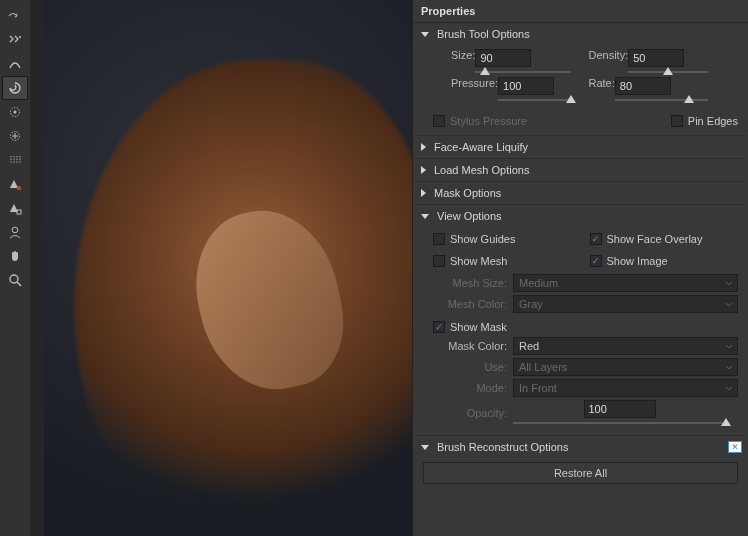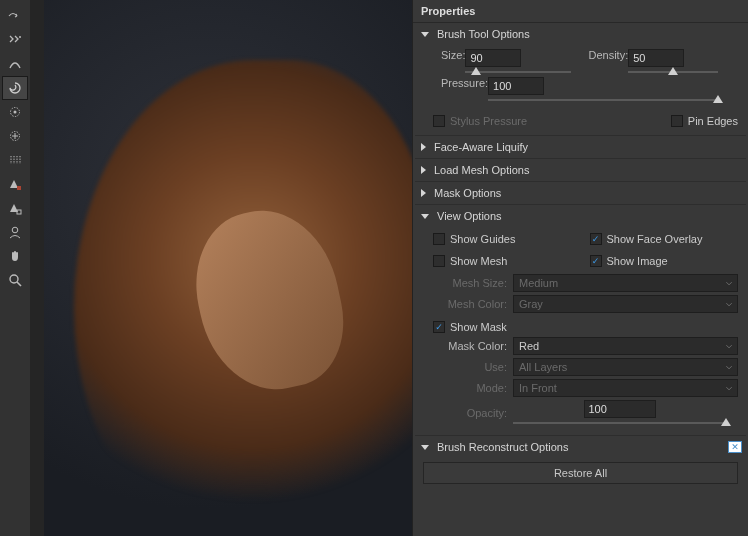--- a/index.html
+++ b/index.html
@@ -20,21 +20,21 @@
 .tri { display: inline-block; width: 0; height: 0; }
 .tri.down { border-left: 4px solid transparent; border-right: 4px solid transparent; border-top: 5px solid #d6d6d6; }
 .tri.right { border-top: 4px solid transparent; border-bottom: 4px solid transparent; border-left: 5px solid #d6d6d6; }
 .section-body { padding: 2px 8px 6px 18px; }
 .slider-group { flex: 1; display: flex; flex-direction: column; gap: 2px; margin-right: 12px; }
 .num-input { width: 56px; height: 18px; background: #2b2b2b; border: 1px solid #1e1e1e; color: #ddd; padding: 0 4px; font-size: 11px; text-align: left; }
 .num-input.wide { width: 72px; }
 .slider-track { position: relative; height: 6px; }
 .slider-line { position: absolute; top: 2px; left: 0; right: 0; height: 2px; background: #5a5a5a; }
 .slider-thumb { position: absolute; top: -2px; width: 0; height: 0; border-left: 5px solid transparent; border-right: 5px solid transparent; border-bottom: 8px solid #d0d0d0; transform: translateX(-5px); }
-.dual-row { display: flex; gap: 6px; margin: 2px 8px; }
+.dual-row { display: flex; gap: 6px; margin: 2px 18px; }
 .dual-col { flex: 1; display: flex; align-items: flex-start; }
 .checkbox-row { display: flex; align-items: center; gap: 5px; margin: 4px 0; cursor: pointer; }
 .cb { width: 12px; height: 12px; border: 1px solid #1a1a1a; background: #2e2e2e; display: flex; align-items: center; justify-content: center; font-size: 9px; color: #3d9ae8; line-height: 1; }
 .cb.checked::before { content: "✓"; }
 .cb-label { color: #ccc; }
 .cb-label.disabled { color: #6a6a6a; }
 .checkbox-grid { display: grid; grid-template-columns: 1fr 1fr; gap: 2px 8px; }
 .select-row { display: flex; align-items: center; margin: 3px 0; }
 .select-row .sel-label { width: 80px; text-align: right; padding-right: 6px; }
 .select-row .sel-label.disabled { color: #6a6a6a; }
@@ -163,20 +163,30 @@
         <div class="dual-col">
           <span class="label">Pressure:</span>
           <div class="slider-group">
             <input class="num-input" value="100" style="">
             <div class="slider-track">
                 <div class="slider-line"></div>
                 <div class="slider-thumb" style="left:100%"></div>
               </div>
           </div>
         </div>
+        <div class="dual-col">
+          <span class="label">Rate:</span>
+          <div class="slider-group">
+            <input class="num-input" value="80" style="">
+            <div class="slider-track">
+                <div class="slider-line"></div>
+                <div class="slider-thumb" style="left:80%"></div>
+              </div>
+          </div>
+        </div>
       </div>
     </div>
     <div class="pin-row">
       <div class="checkbox-row">
         <span class="cb"></span>
         <span class="cb-label disabled">Stylus Pressure</span>
       </div>
       <div class="checkbox-row">
         <span class="cb"></span>
         <span class="cb-label">Pin Edges</span>

